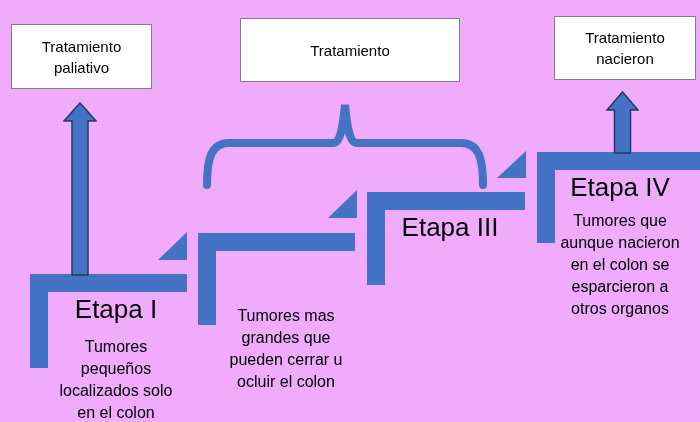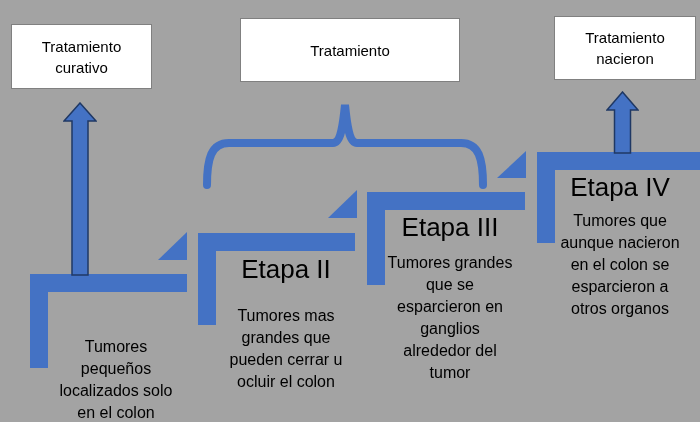--- a/index.html
+++ b/index.html
@@ -1,20 +1,20 @@
 <!DOCTYPE html>
 <html><head>
 <meta charset="utf-8">
 <style>
   html, body { margin: 0; padding: 0; background: #ffffff; }
   .canvas {
     position: relative;
     width: 700px;
     height: 422px;
-    background: #a3a3a3;
+    background: #f0abfc;
     font-family: "Liberation Sans", sans-serif;
     color: #000000;
     overflow: hidden;
   }
   .tbox {
     position: absolute;
     border: 1px solid #808080;
     background: #ffffff;
     display: flex;
     flex-direction: column;
@@ -48,21 +48,21 @@
   }
   svg { position: absolute; display: block; }
 </style>
 </head>
 <body>
 
 <div class="canvas">
 
   <div class="tbox" style="left:11px; top:24px; width:139px; height:63px;">
     <div>Tratamiento</div>
-    <div>curativo</div>
+    <div>paliativo</div>
   </div>
 
   <div class="tbox" style="left:240px; top:18px; width:218px; height:62px;">
     <div>Tratamiento</div>
   </div>
 
   <div class="tbox" style="left:554px; top:16px; width:140px; height:62px;">
     <div>Tratamiento</div>
     <div>nacieron</div>
   </div>
@@ -88,38 +88,32 @@
   </svg>
 
   <svg style="left:606px; top:91px;" width="33" height="63" viewBox="0 0 33 63">
     <polygon points="16.5,1 32,19 24.5,19 24.5,62 8.5,62 8.5,19 1,19" fill="#4472C4" stroke="#1F3864" stroke-width="1.5"></polygon>
   </svg>
 
   <svg style="left:203px; top:99px;" width="284" height="90" viewBox="0 0 284 90">
     <path d="M 4,86 C 4,60 8,44 26,44 L 130,44 C 138,44 140,26 142,6 C 144,26 146,44 154,44 L 258,44 C 276,44 280,60 280,86" fill="none" stroke="#4472C4" stroke-width="8" stroke-linecap="round"></path>
   </svg>
 
+  <div class="stage-title" style="left:41px; top:294px; width:150px;">Etapa I</div>
   <div class="stage-desc" style="left:34px; top:336px; width:164px;">Tumores
 pequeños
 localizados solo
 en el colon</div>
 
-  <div class="stage-title" style="left:211px; top:254px; width:150px;">Etapa II</div>
   <div class="stage-desc" style="left:204px; top:296px; width:164px;margin-top:9px;">Tumores mas
 grandes que
 pueden cerrar u
 ocluir el colon</div>
 
   <div class="stage-title" style="left:375px; top:212px; width:150px;text-align:center;">Etapa III</div>
-  <div class="stage-desc" style="left:368px; top:252px; width:164px;">Tumores grandes
-que se
-esparcieron en
-ganglios
-alrededor del
-tumor</div>
 
   <div class="stage-title" style="left:545px; top:172px; width:150px;">Etapa IV</div>
   <div class="stage-desc" style="left:538px; top:210px; width:164px;">Tumores que
 aunque nacieron
 en el colon se
 esparcieron a
 otros organos</div>
 
 </div>
 

